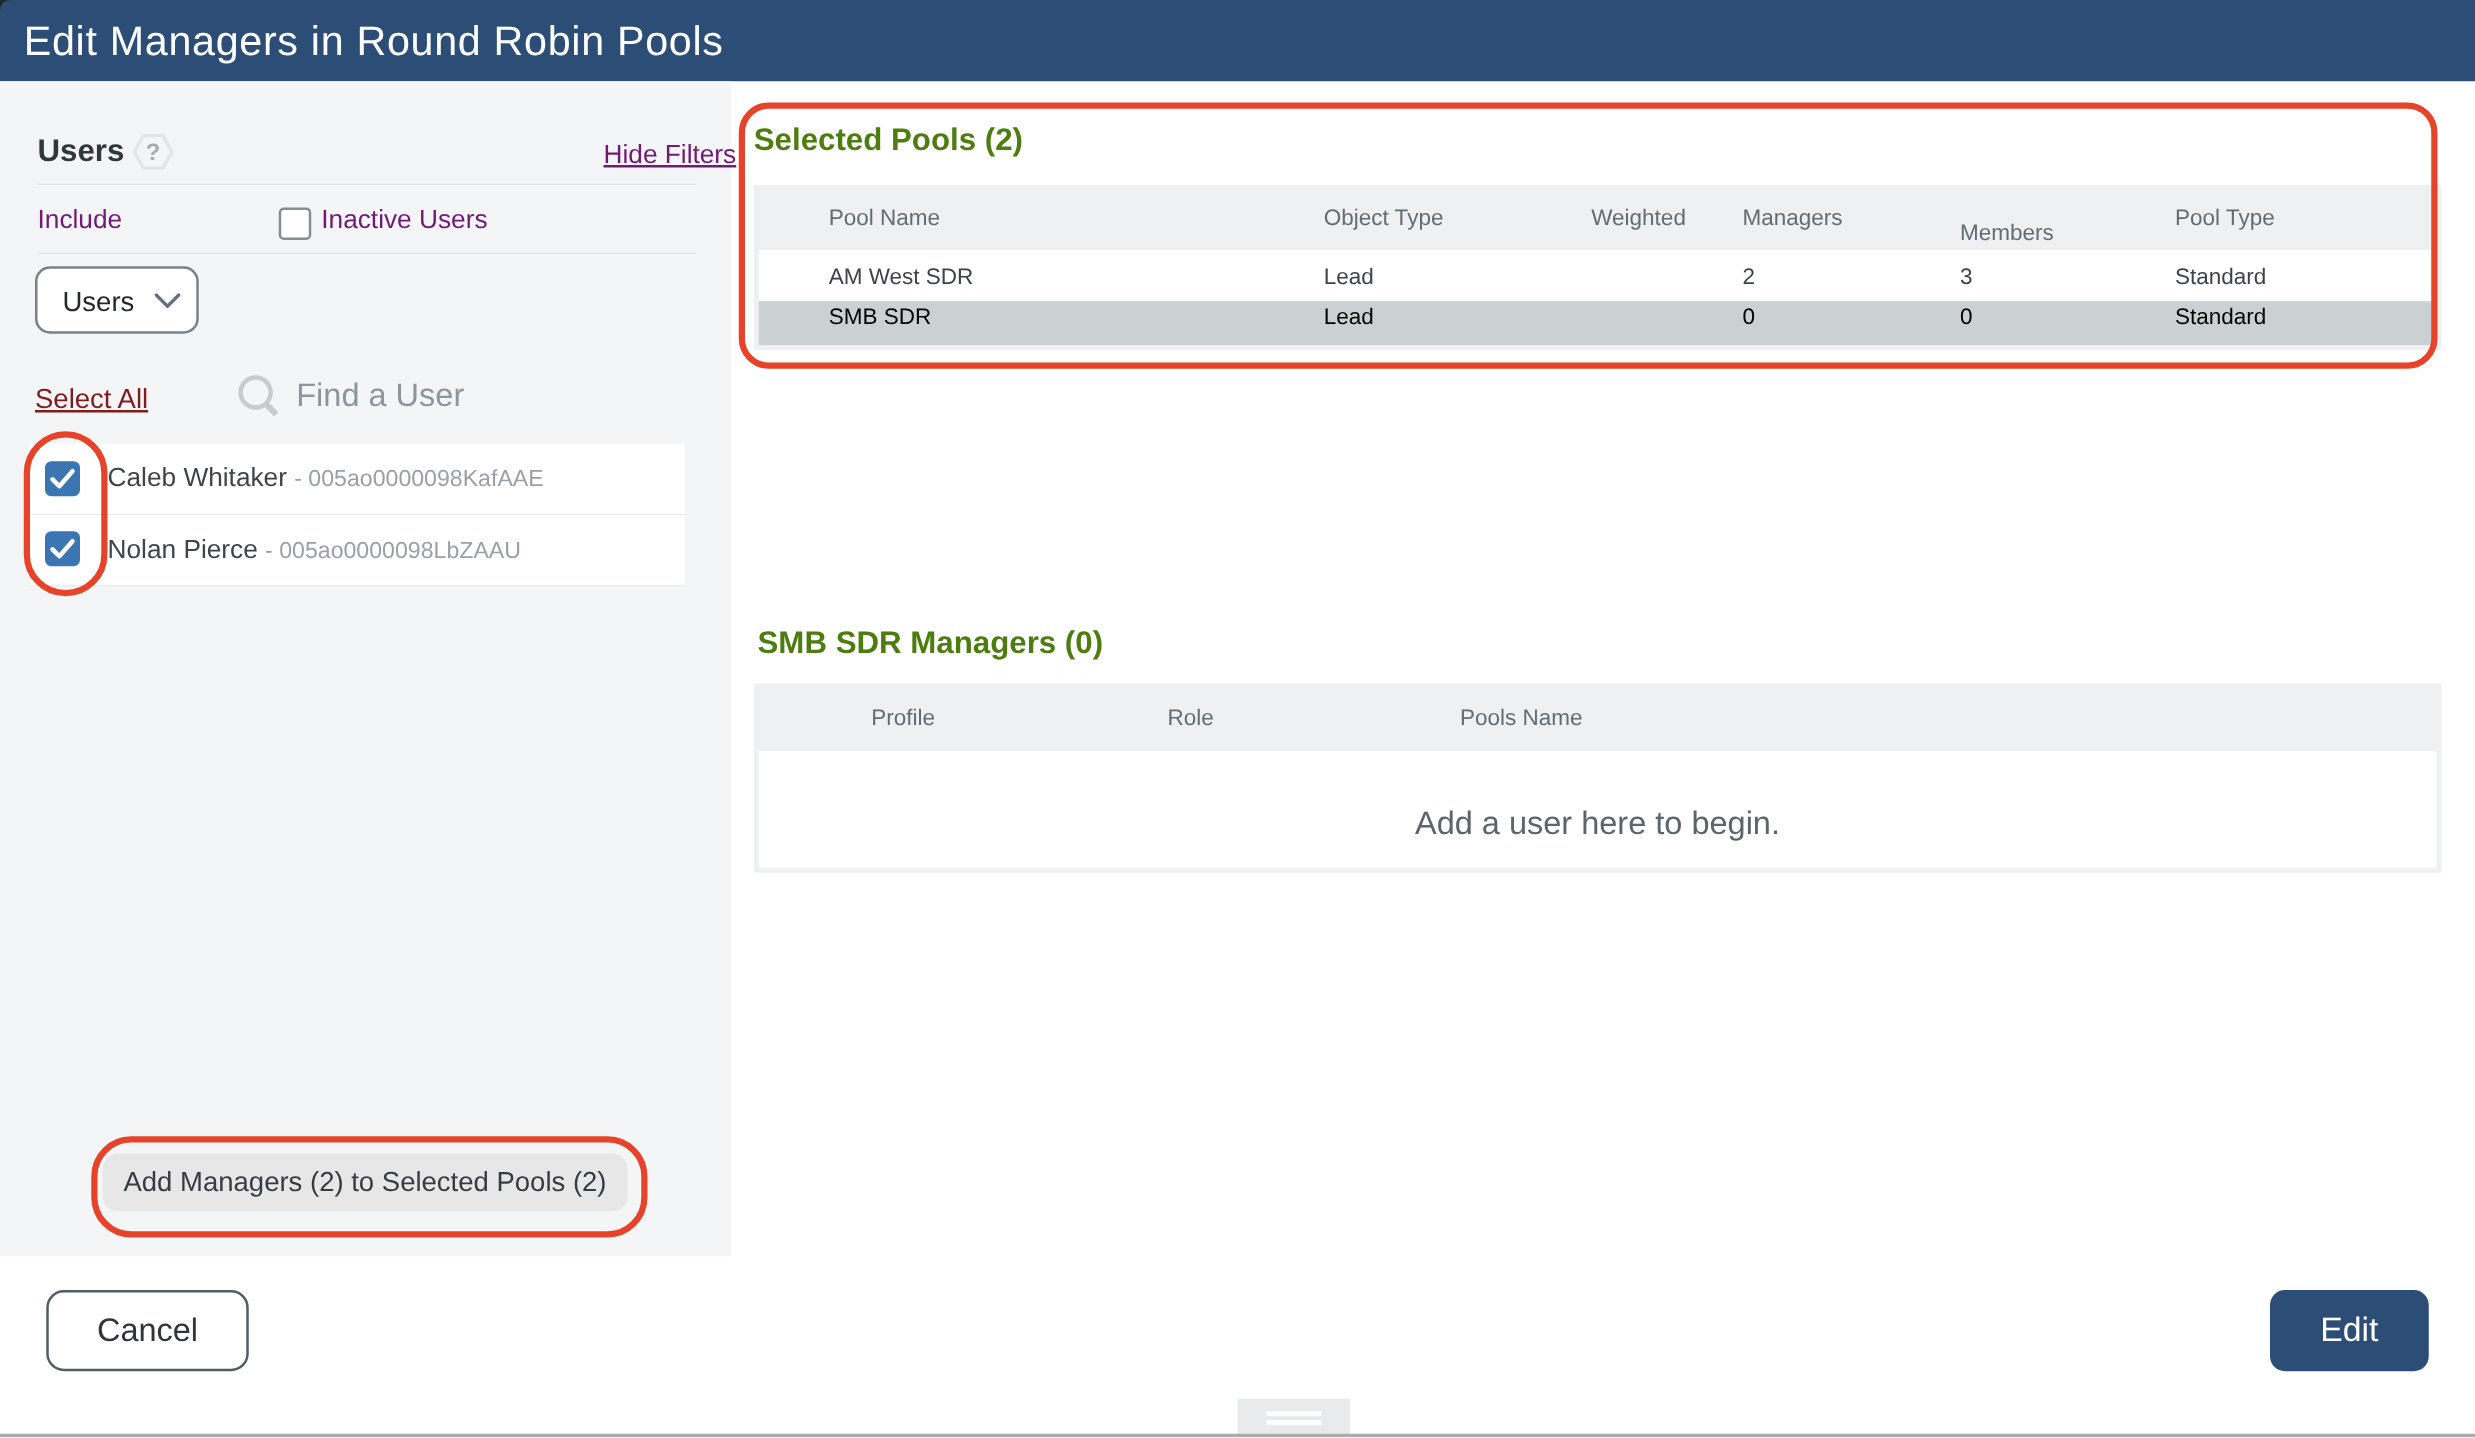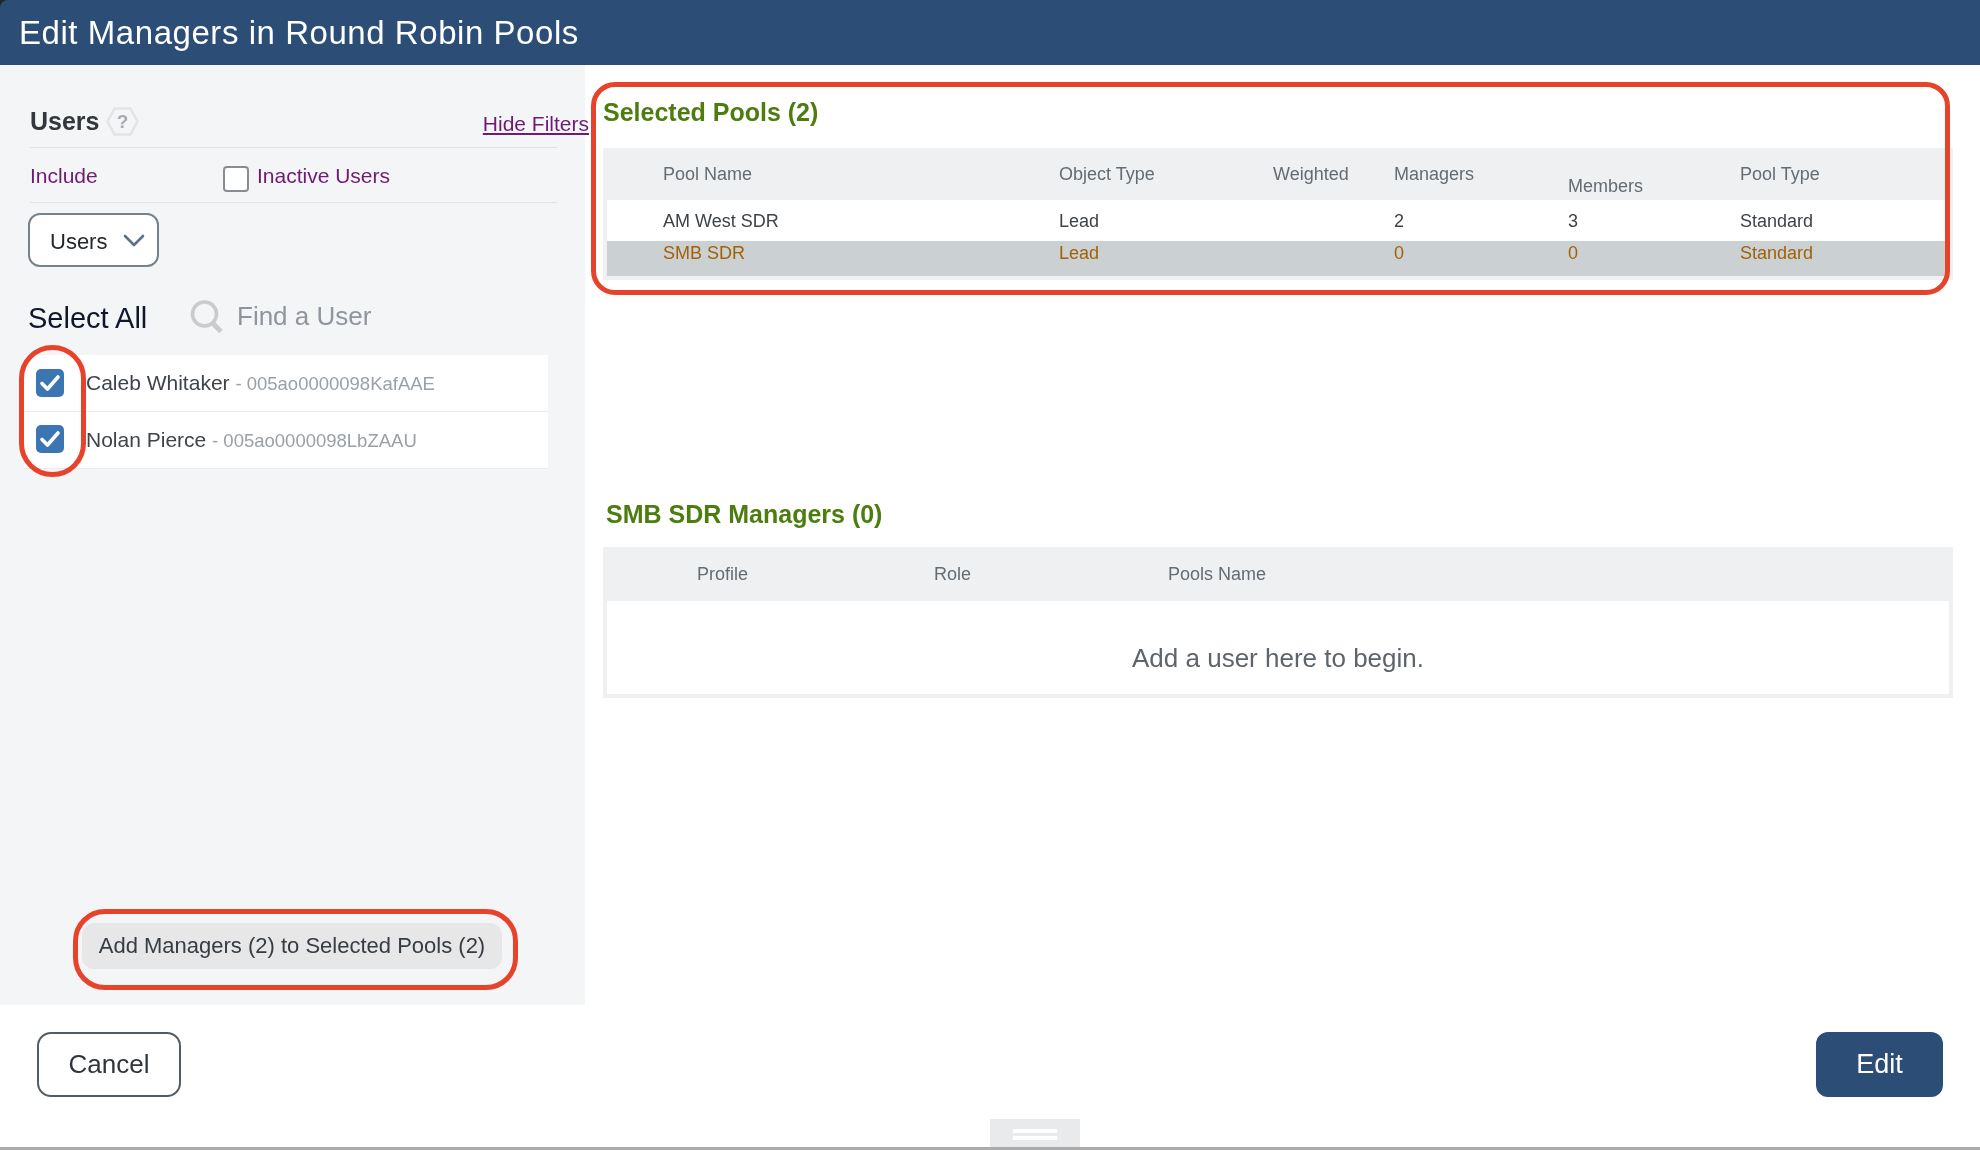--- a/index.html
+++ b/index.html
@@ -10,35 +10,35 @@
   .title{position:absolute;left:19px;top:2px;line-height:62px;font-size:33px;color:#fff;letter-spacing:0.55px;}
   .corner{position:absolute;width:12px;height:12px;background:#23272c;}
   .leftpanel{position:absolute;left:0;top:65px;width:585px;height:940px;background:#f4f5f7;}
   .h-users{position:absolute;left:30px;top:106px;font-size:25px;font-weight:bold;color:#31373d;line-height:31px;}
   .hidefilters{position:absolute;right:1423px;top:110px;font-size:21px;color:#701a75;text-decoration:underline;line-height:27px;white-space:nowrap;}
   .hr{position:absolute;left:30px;width:527px;height:1px;background:#e0e2e5;}
   .lbl{position:absolute;font-size:21px;color:#701a75;line-height:26px;}
   .cb-empty{position:absolute;left:223px;top:166px;width:22px;height:22px;background:#fff;border:2px solid #878d93;border-radius:4px;}
   .dropdown{position:absolute;left:28px;top:213px;width:131px;height:54px;background:#fff;border:2px solid #77828c;border-radius:12px;box-sizing:border-box;}
   .dd-text{position:absolute;left:20px;top:0;line-height:53px;font-size:22px;color:#23282d;}
-  .selectall{position:absolute;left:28px;top:307px;font-size:29px;color:#0f172a;line-height:23px;}
+  .selectall{position:absolute;left:28px;top:307px;font-size:22px;color:#7f1d1d;text-decoration:underline;line-height:23px;}
   .findauser{position:absolute;left:237px;top:303px;font-size:26px;color:#8f959d;line-height:27px;}
   .rows{position:absolute;left:24px;top:355px;width:524px;}
   .row{position:relative;width:524px;height:56px;background:#fff;border-bottom:1px solid #e9ebee;}
   .rowtext{position:absolute;left:62px;top:0;line-height:56px;font-size:21px;color:#3e444a;white-space:nowrap;}
   .rowid{font-size:18.5px;color:#99a0a8;}
   .bluecb{position:absolute;width:28px;height:28px;background:#3b76b2;border-radius:5px;}
   .redbox{position:absolute;border:5px solid #e7432b;box-sizing:border-box;}
   .addbtn{position:absolute;left:82px;top:923px;width:420px;height:46px;background:#e7e7e8;border-radius:12px;text-align:center;line-height:46px;font-size:22px;color:#363c43;white-space:nowrap;}
   .h-section{position:absolute;font-size:25px;font-weight:bold;color:#4d7c0f;line-height:31px;}
   .tbl{position:absolute;background:#eff0f2;}
   .th{position:absolute;font-size:18px;color:#646c73;line-height:18px;white-space:nowrap;}
   .td{position:absolute;font-size:18px;color:#3e4348;line-height:18px;white-space:nowrap;}
-  .tdw{position:absolute;font-size:18px;color:#a16207;line-height:18px;white-space:nowrap;}
-  .cancelbtn{position:absolute;left:37px;top:1032px;width:144px;height:65px;background:#fff;border:2px solid #525c66;border-radius:14px;box-sizing:border-box;text-align:center;line-height:61px;font-size:26px;color:#2f353b;}
+  .tdw{position:absolute;font-size:18px;color:#000000;line-height:18px;white-space:nowrap;}
+  .cancelbtn{position:absolute;left:37px;top:1032px;width:162px;height:65px;background:#fff;border:2px solid #525c66;border-radius:14px;box-sizing:border-box;text-align:center;line-height:61px;font-size:26px;color:#2f353b;}
   .savebtn{position:absolute;left:1816px;top:1032px;width:127px;height:65px;background:#2c4e76;border-radius:12px;text-align:center;line-height:65px;font-size:27px;color:#fff;}
   .handle{position:absolute;left:990px;top:1119px;width:90px;height:29px;background:#e9eaec;}
   .hline{position:absolute;left:23px;width:44px;height:3.5px;background:#fff;}
   .bottomstrip{position:absolute;left:0;top:1147px;width:1980px;height:3px;background:#ababab;}
 </style>
 </head>
 <body>
 <div class="modal">
 
   <div class="corner" style="left:0;top:0;"></div>

